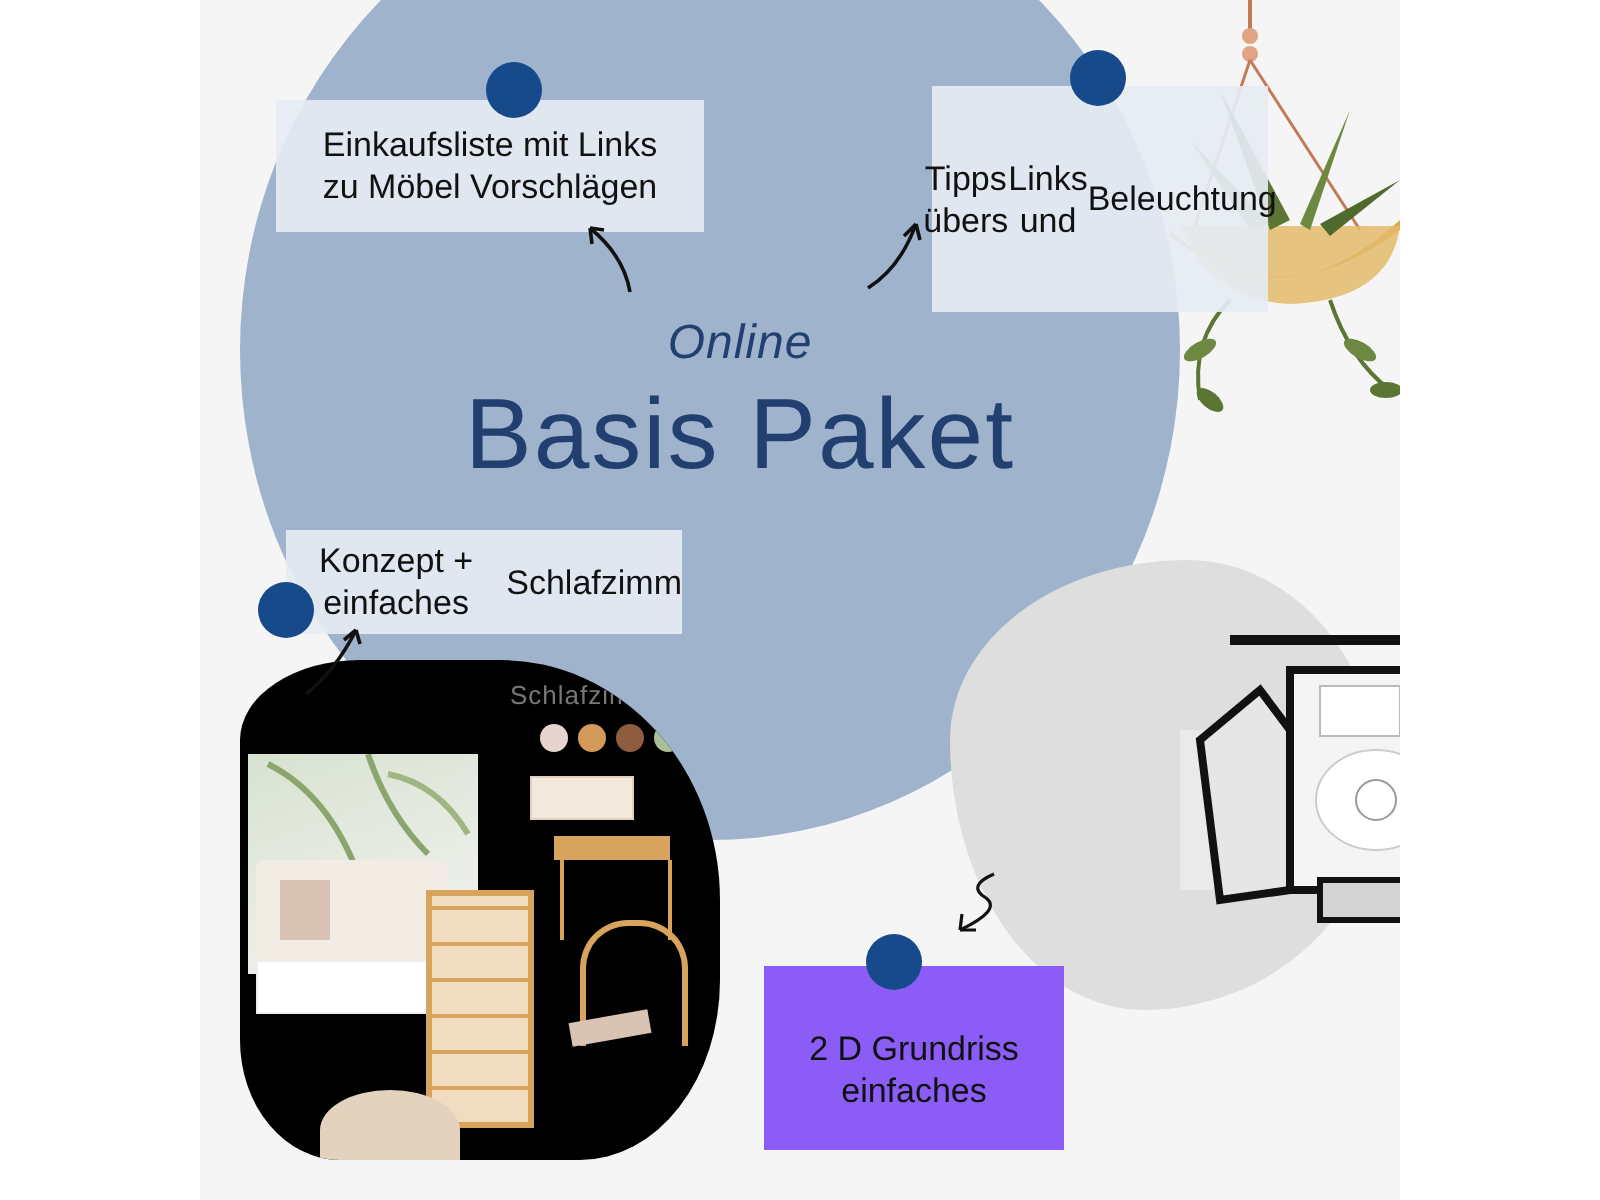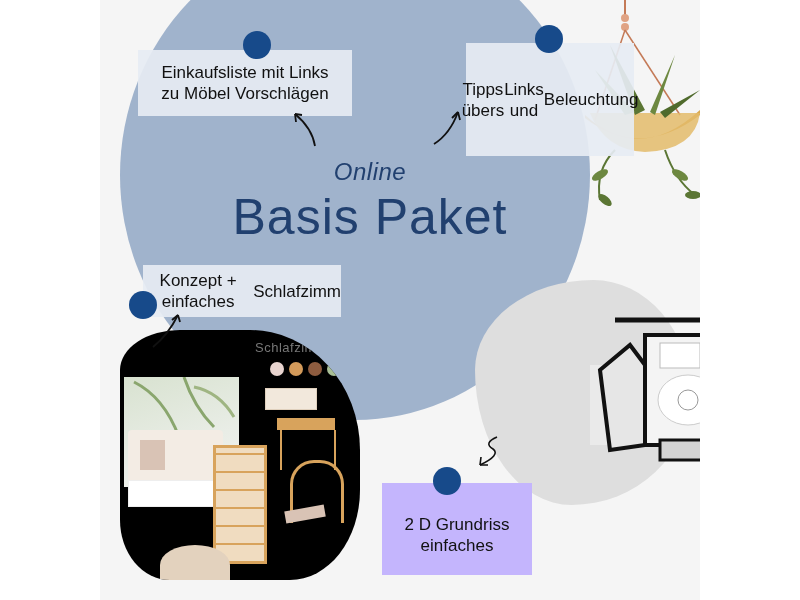--- a/index.html
+++ b/index.html
@@ -147,19 +147,19 @@
     <ellipse cx="98" cy="85" rx="30" ry="25" fill="#ffffff" stroke="#ccc"></ellipse>
     <circle cx="98" cy="85" r="10" fill="#fff" stroke="#999"></circle>
     <rect x="70" y="28" width="40" height="25" fill="#fff" stroke="#bbb"></rect>
     <rect x="70" y="125" width="60" height="20" fill="#d4d4d4" stroke="#111" stroke-width="3"></rect>
   </svg>
   <svg class="arrow" style="left:375px; top:435px;" width="30" height="35" viewBox="0 0 30 35">
     <path d="M22 2 Q8 8 18 14 Q26 20 5 30" stroke="#111" stroke-width="1.6" fill="none"></path>
     <path d="M5 30 L6 22 M5 30 L13 30" stroke="#111" stroke-width="1.6" fill="none"></path>
   </svg>
 
-  <div class="label-box" style="left:282px; top:483px; width:150px; height:92px; background:#c4b5fd; flex-direction:column; padding-top:12px; box-sizing:border-box;">
+  <div class="label-box" style="left:282px; top:483px; width:150px; height:92px; background:#8b5cf6; flex-direction:column; padding-top:12px; box-sizing:border-box;">
     <span>2 D Grundriss</span>
     <span>einfaches</span>
   </div>
   <div class="dot" style="left:333px; top:467px;"></div>
 
 </div>
 
 </body></html>

